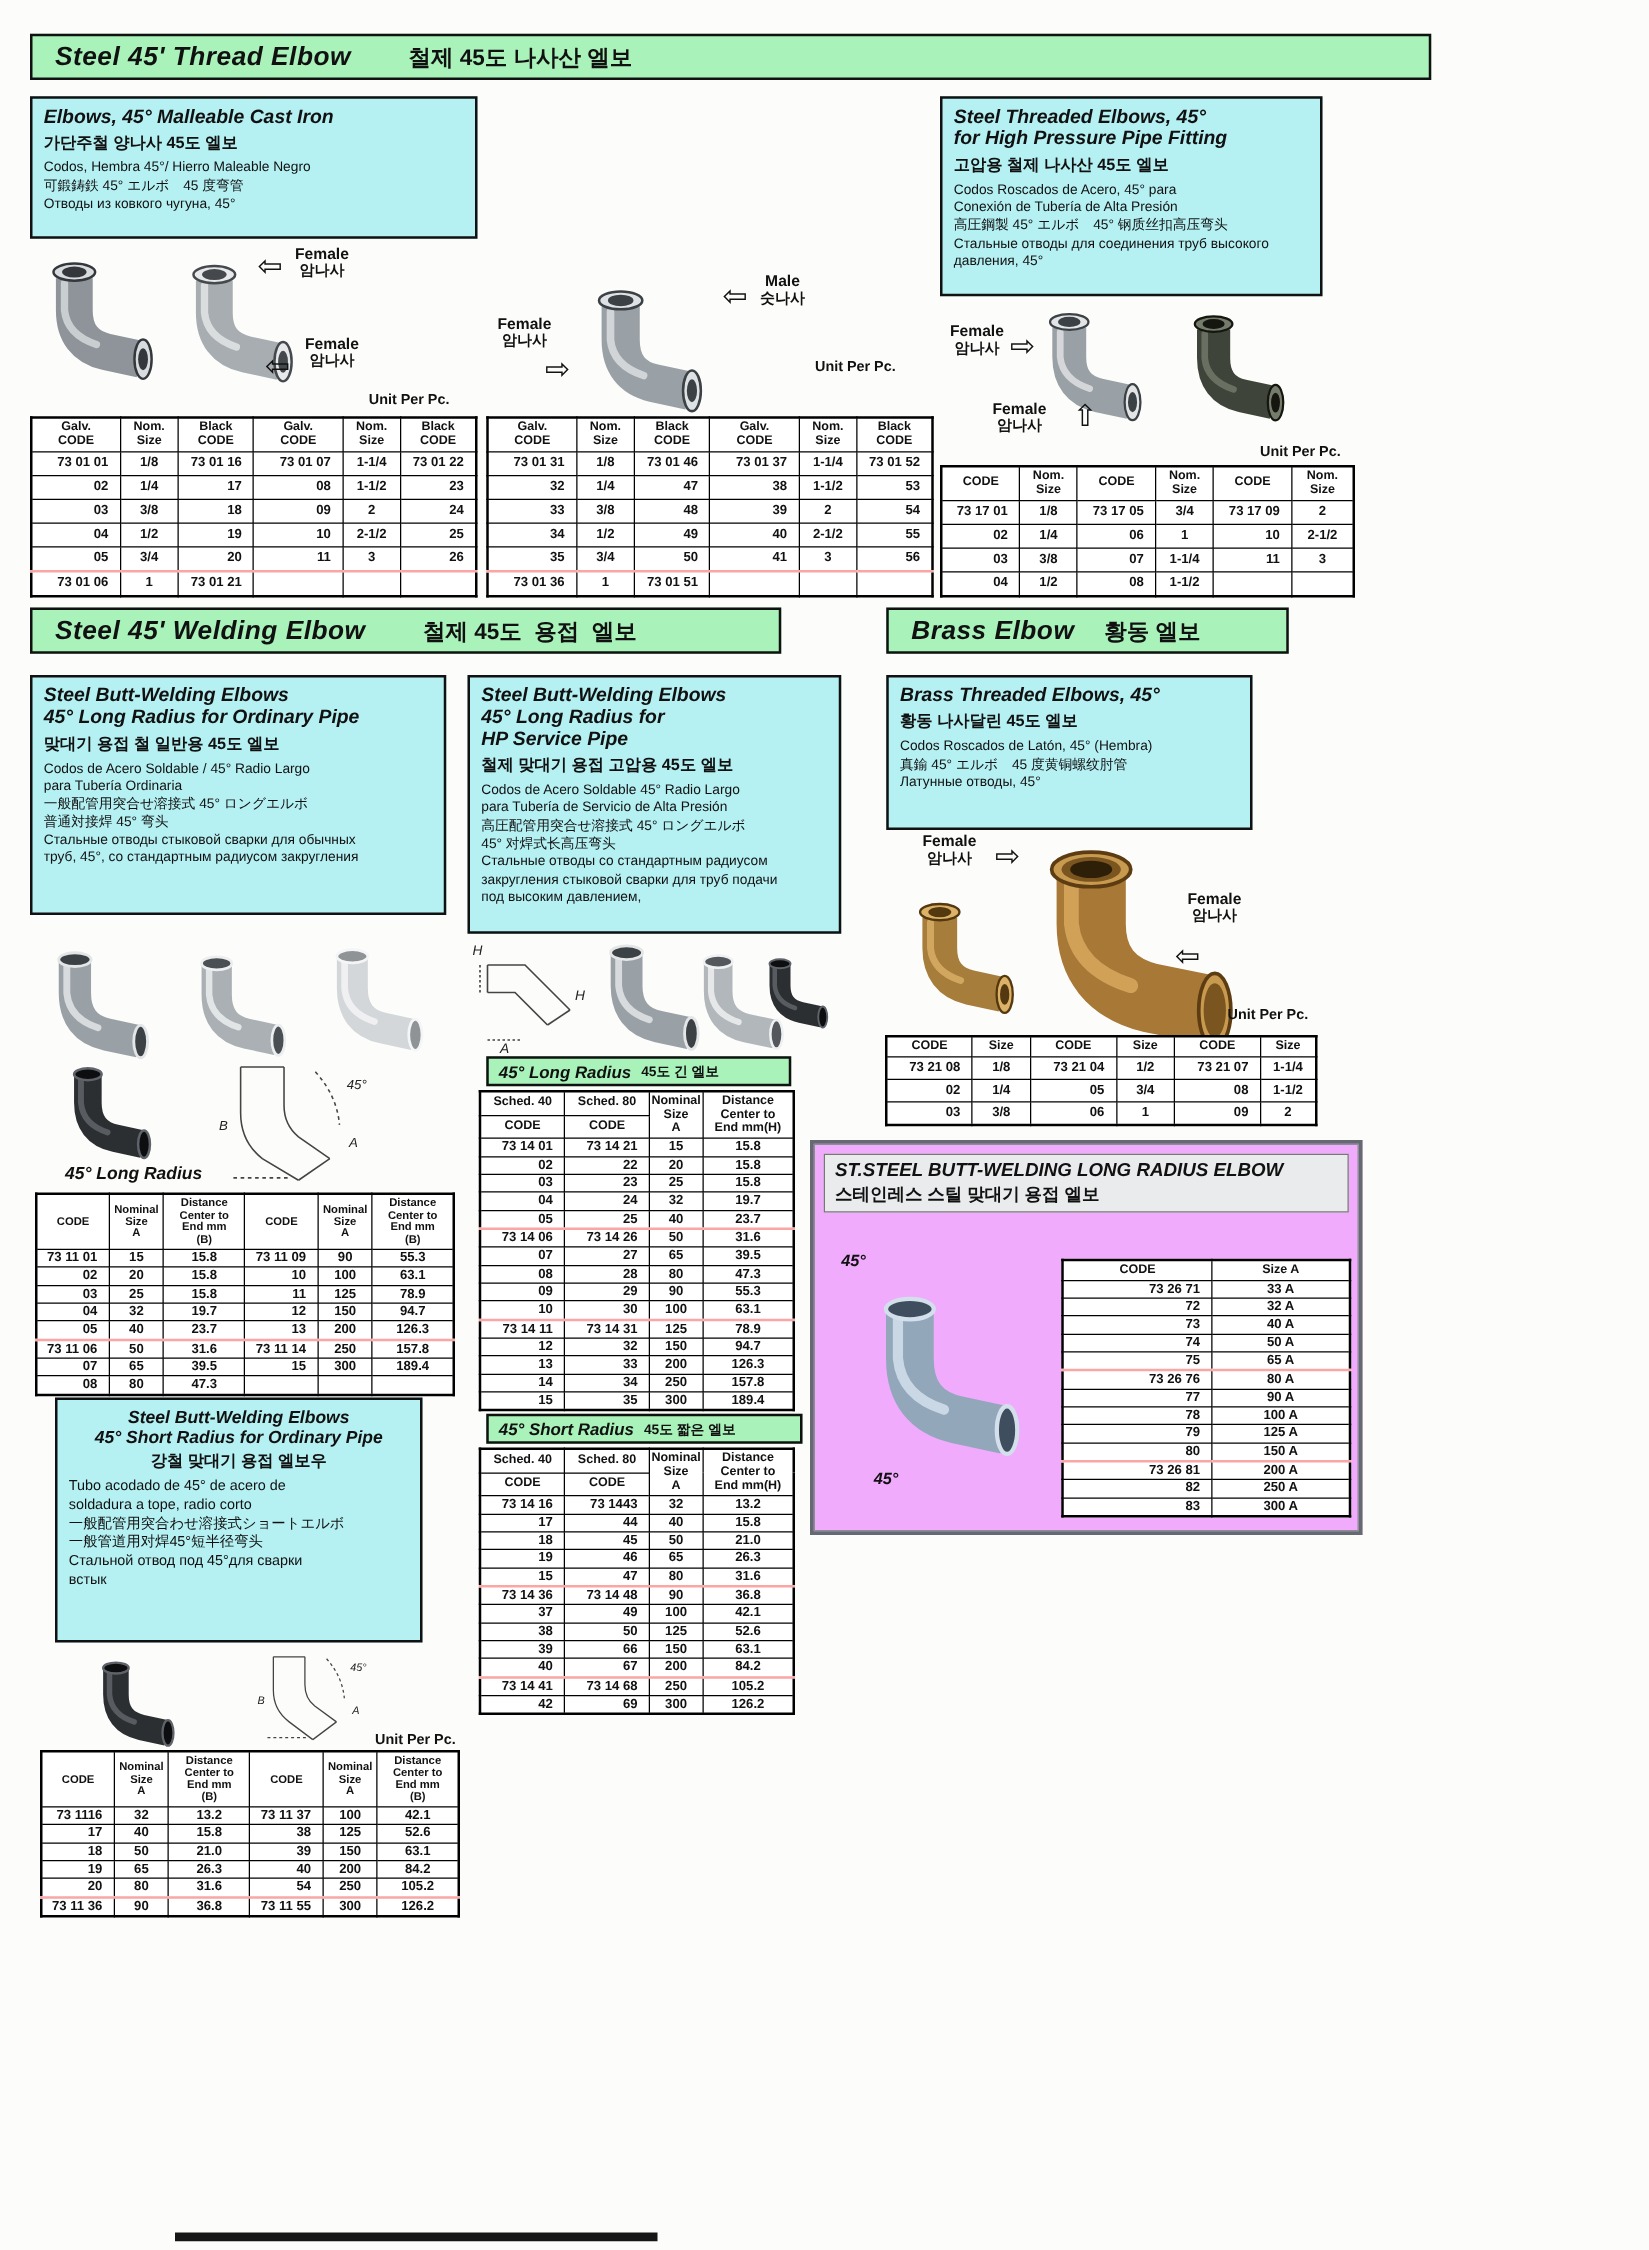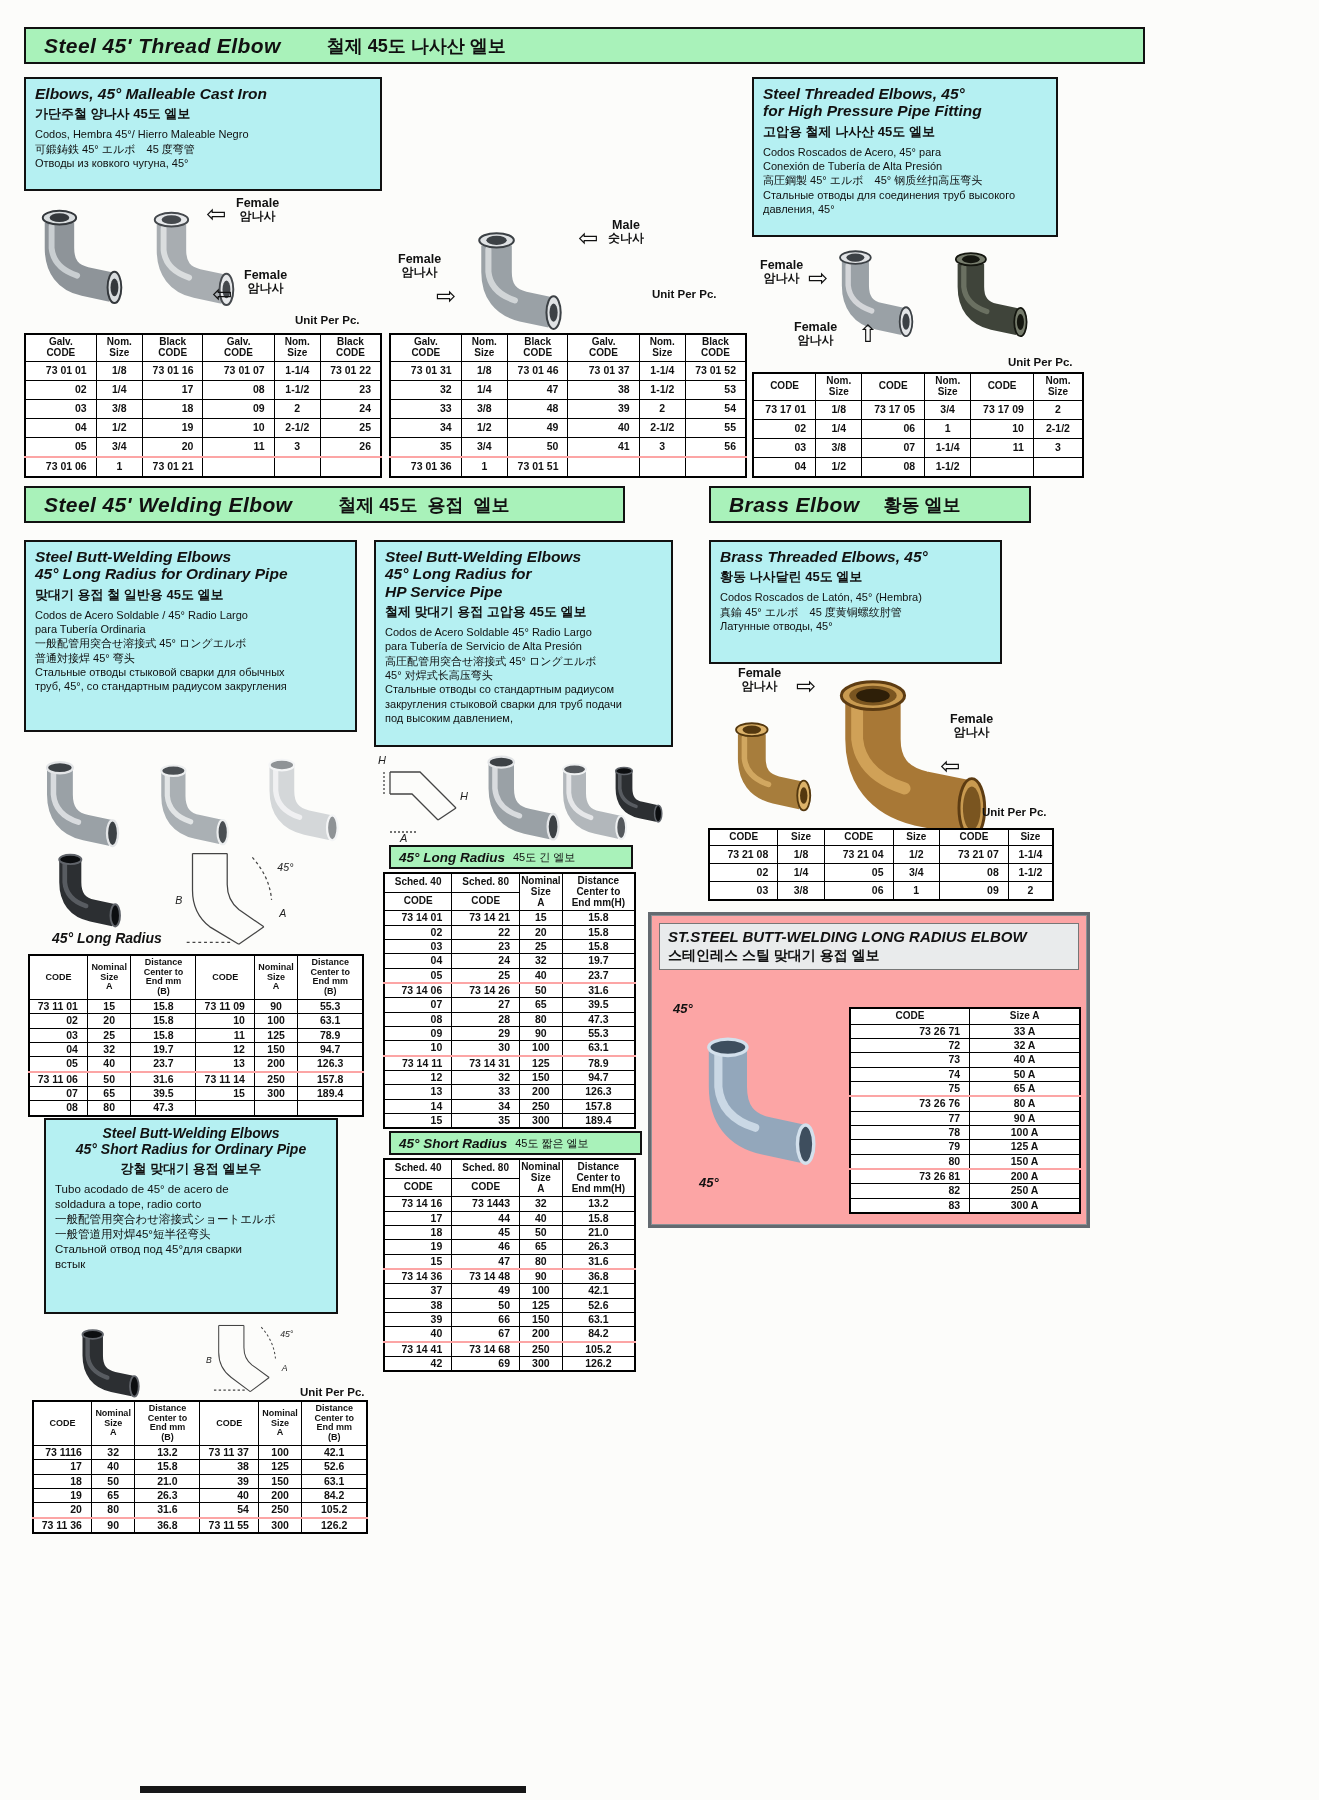--- a/index.html
+++ b/index.html
@@ -18,38 +18,38 @@
 
   .lab{position:absolute;text-align:center;font-weight:bold;line-height:1.15;z-index:4}
   .lab .en{font-size:12.5px}
   .lab .kr{font-size:12px}
   .arr{position:absolute;font-size:24px;line-height:1;z-index:4;color:#111}
   .unit{position:absolute;font-size:11.5px;font-weight:bold;z-index:4}
   .caption{position:absolute;font-weight:bold;font-style:italic;font-size:14px;z-index:3}
 
   .band{position:absolute;background:#a9f2ba;border:2px solid #111;display:flex;align-items:center;padding-left:8px;gap:8px;box-sizing:border-box;z-index:3}
   .band .en{font-weight:bold;font-style:italic;font-size:13.5px}
-  .band .kr{font-weight:normal;font-size:11px}
+  .band .kr{font-weight:bold;font-size:11px}
 
   .tblwrap{position:absolute;z-index:3}
   .tblwrap table{border-collapse:collapse;width:100%;table-layout:fixed;background:#fff;border:2px solid #000}
   .tblwrap th,.tblwrap td{border:1px solid #000;line-height:1.08;white-space:pre-line;overflow:hidden}
   .tblwrap th{font-size:10px;font-weight:bold;text-align:center;padding:2px 1px;vertical-align:middle}
   .tblwrap td{font-size:10.5px;font-weight:bold;text-align:center;padding:1px 2px;height:13px;vertical-align:middle}
   .tblwrap td.r{text-align:right;padding-right:9px}
   .tblwrap tr.sep td{border-top:2px solid #fca5a5}
   .rt16 td{height:16px}
   .rt15 td{height:15px}
   .rt11 td{height:11px}
   .hs9 th{font-size:9px}
 
   .photo{position:absolute;z-index:1}
   .dt{font-size:11px;font-style:italic;fill:#222;font-family:"Liberation Sans",sans-serif}
 
-  .stbox{position:absolute;background:#fca5a5;border:3px solid #646a70;box-shadow:inset 0 0 0 1px #8a8f94;box-sizing:border-box;z-index:2}
+  .stbox{position:absolute;background:#f0abfc;border:3px solid #646a70;box-shadow:inset 0 0 0 1px #8a8f94;box-sizing:border-box;z-index:2}
   .st-title{position:absolute;left:8px;right:8px;top:8px;background:#e9ebec;border:1px solid #777;padding:4px 8px}
   .st-title .en{font-weight:bold;font-style:italic;font-size:15px}
   .st-title .kr{font-weight:bold;font-size:14px;margin-top:2px}
   .deg{position:absolute;font-weight:bold;font-style:italic;font-size:13px;z-index:3}
   .bar{position:absolute;background:#161616;z-index:5}
 </style>
 </head>
 <body>
 
 <svg width="0" height="0" style="position:absolute" aria-hidden="true">

